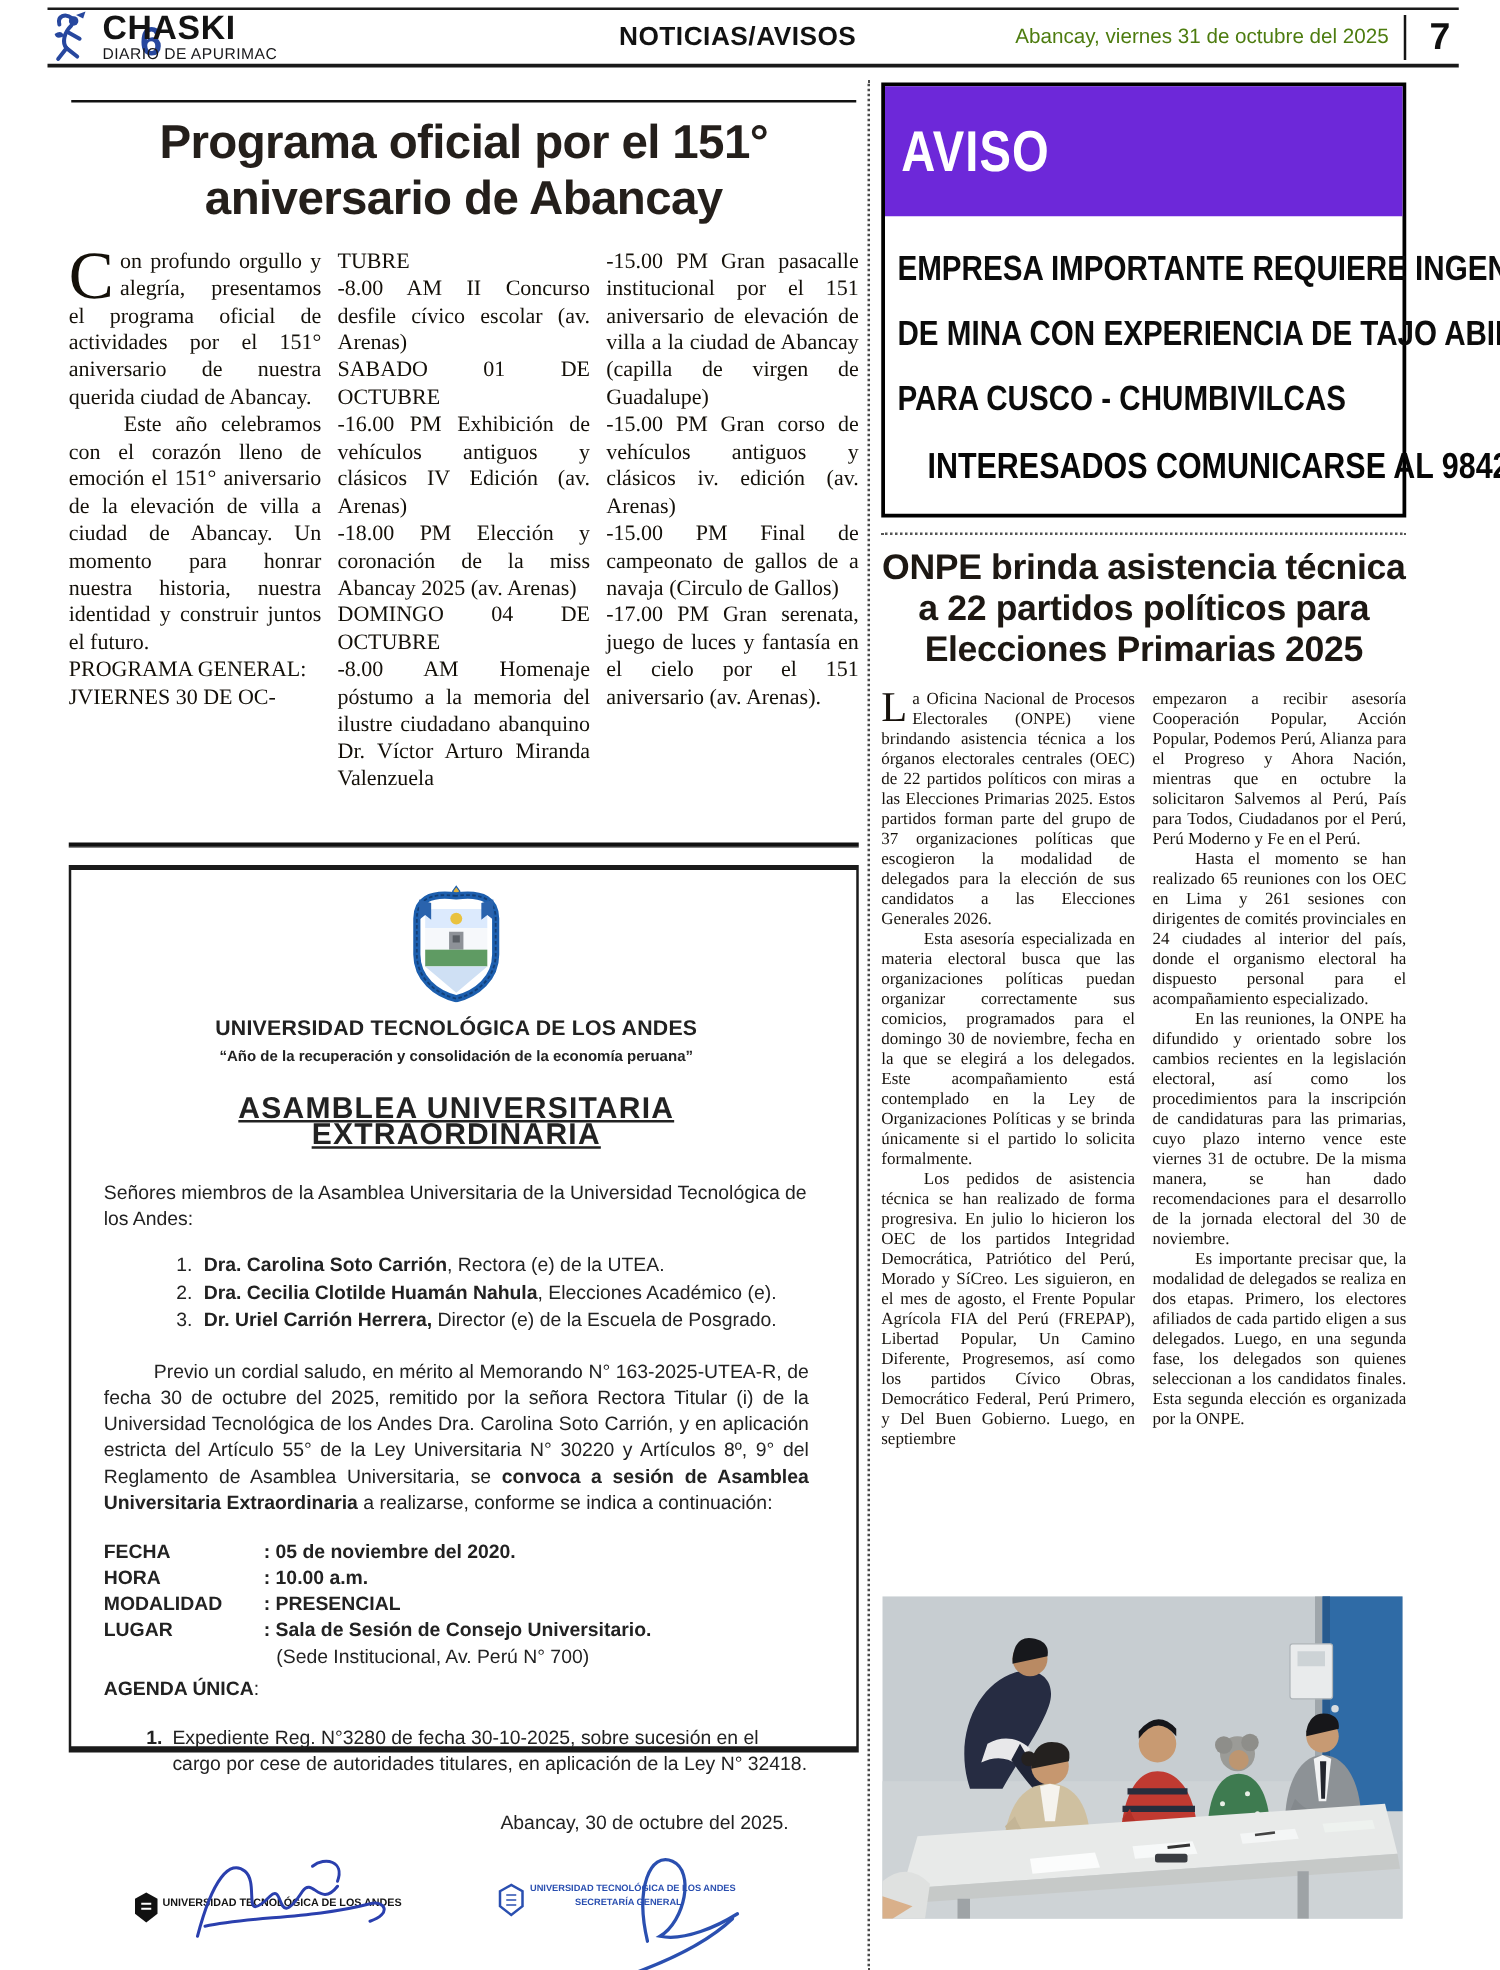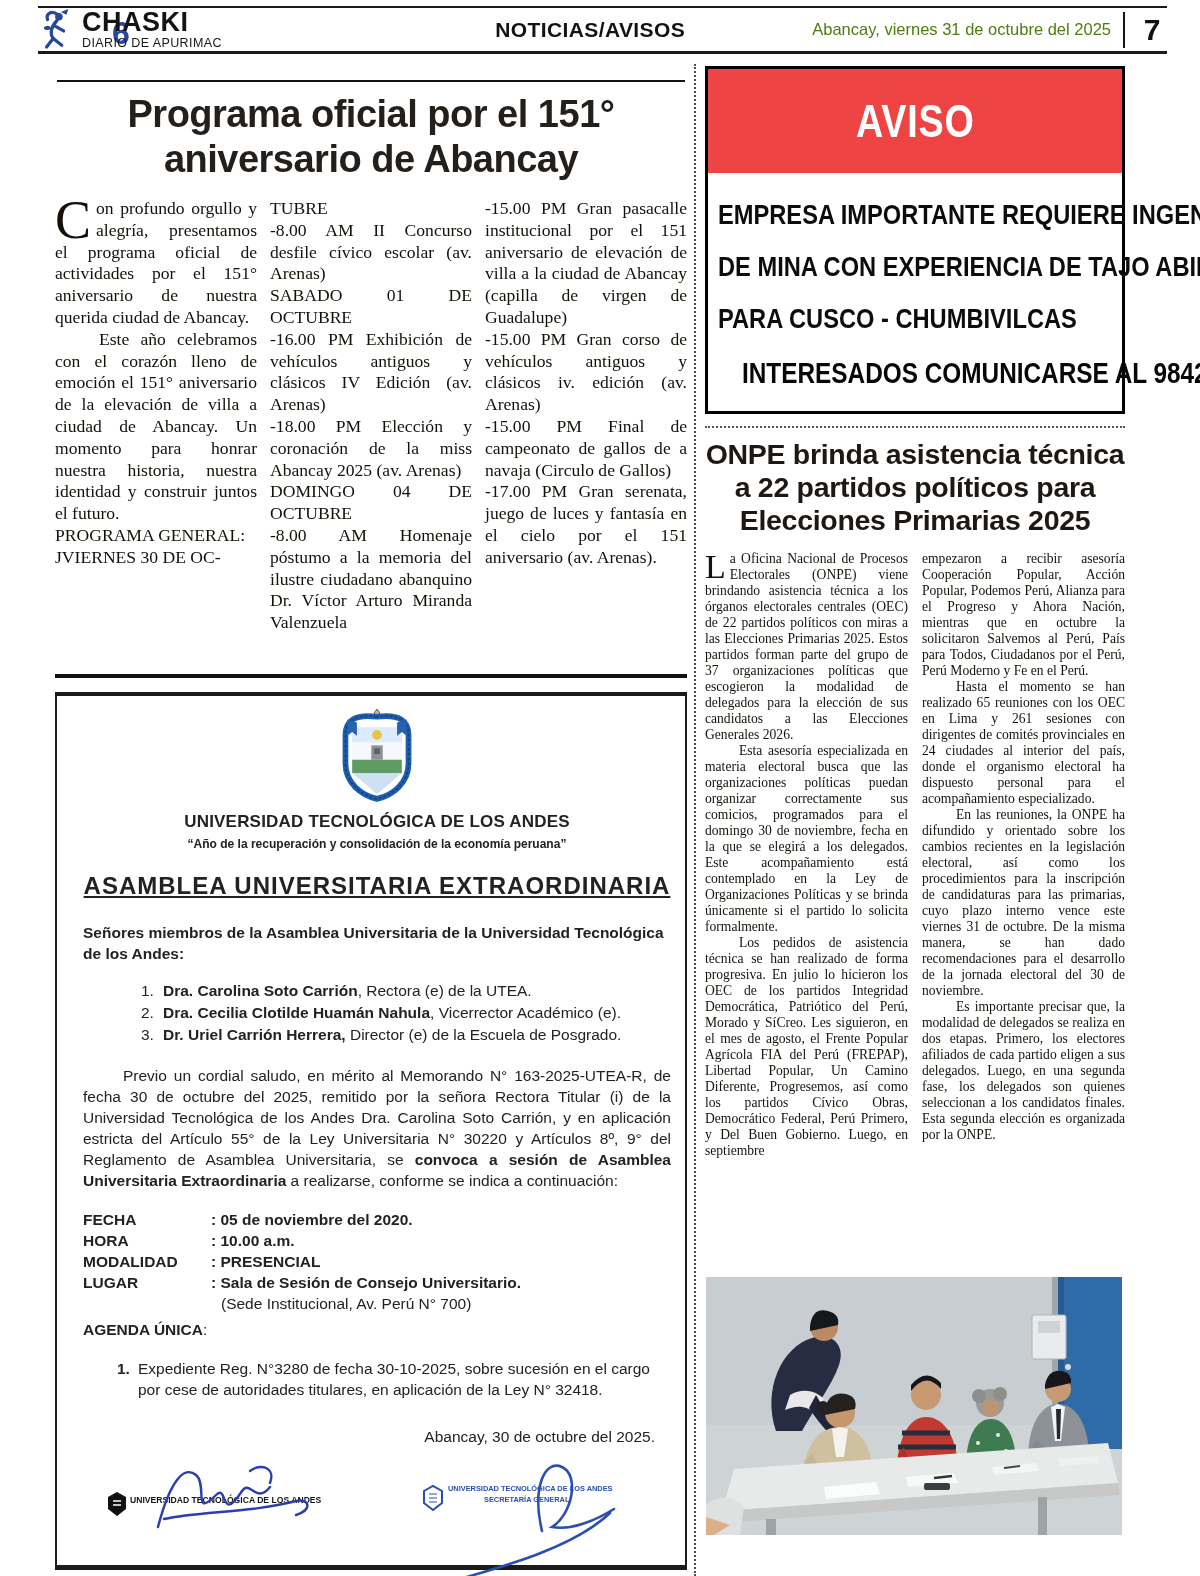--- a/index.html
+++ b/index.html
@@ -50,51 +50,51 @@
   .prog-col p { margin:0; }
   .indent { text-indent:44px; }
   .dropcap {
     float:left; font-size:54px; line-height:41px; padding:2px 5px 0 0;
     font-weight:500; color:#141009;
   }
   .prog-rule-bottom { margin-top:24px; border-top:3px solid #111; border-bottom:1px solid #111; height:4px; }
 
   
   .convocatoria {
-    margin-top:14px; height:878px; border:2px solid #1b1b1b;
+    margin-top:14px; height:710px; border:2px solid #1b1b1b;
     border-top-width:4px; border-bottom-width:5px;
-    padding:10px 14px 0 26px; font-size:15.5px; line-height:21px; color:#222;
+    padding:10px 38px 0 26px; font-size:15.5px; line-height:21px; color:#222;
   }
   .crest-wrap { text-align:center; }
   .doc-org { text-align:center; font-weight:700; font-size:17px; margin-top:4px; letter-spacing:0.2px; }
   .doc-motto { text-align:center; font-weight:700; font-size:12px; margin-top:2px; }
   .doc-h1 { text-align:center; font-weight:800; font-size:24px; text-decoration:underline; letter-spacing:1px; margin-top:20px; }
   .doc-h2 { text-align:center; font-weight:800; font-size:18px; text-decoration:underline; letter-spacing:0.5px; margin-top:24px; }
-  .doc-salutation { margin-top:26px;font-weight:bold; }
+  .doc-salutation { margin-top:26px; }
   .doc-members { margin-top:16px; padding-left:58px; }
   .member { margin:1px 0; }
   .m-num { display:inline-block; width:22px; }
   .doc-body { margin-top:20px; text-align:justify; text-indent:40px; }
   .doc-details { margin-top:18px; }
   .d-row { display:flex; }
   .d-label { width:128px; font-weight:700; }
   .d-value { font-weight:700; }
   .venue-note { padding-left:138px; }
   .doc-agenda { margin-top:5px; }
   .doc-agenda b { font-weight:800; }
   .doc-agenda-item { margin-top:18px; display:flex; gap:8px; padding-left:34px; }
   .doc-agenda-item .num { font-weight:700; }
   .doc-date { margin-top:26px; text-align:right; padding-right:16px; }
   .sig-row { display:flex; justify-content:space-between; padding:14px 6px 0 6px; }
   .sig-block { width:262px; text-align:center; position:relative; }
   .sig-svg { overflow:visible; display:block; margin:0 auto; }
 
   
   .aviso { border:3px solid #000; width:100%; }
-  .aviso-header { background:#ef4444; height:104px; display:flex; align-items:center; justify-content:center; }
+  .aviso-header { background:#6d28d9; height:104px; display:flex; align-items:center; }
   .aviso-header span {
     color:#fff; font-size:46px; font-weight:700; letter-spacing:1px;
     display:inline-block; transform:scaleX(0.82);
   }
   .aviso-body { padding:16px 8px 10px 10px; }
   .aviso-line { font-size:28px; font-weight:700; color:#0c0c0c; line-height:52px; white-space:nowrap; }
   .aviso-line span { display:inline-block; transform:scaleX(0.845); transform-origin:0 50%; }
   .aviso-contact { font-size:29px; font-weight:800; color:#070707; line-height:56px; padding-left:24px; white-space:nowrap; }
   .aviso-contact span { display:inline-block; transform:scaleX(0.84); transform-origin:0 50%; }
 
@@ -197,21 +197,21 @@
         </svg>
       </div>
       <div class="doc-org">UNIVERSIDAD TECNOLÓGICA DE LOS ANDES</div>
       <div class="doc-motto">“Año de la recuperación y consolidación de la economía peruana”</div>
       <div class="doc-h1">ASAMBLEA UNIVERSITARIA EXTRAORDINARIA</div>
 
       <div class="doc-salutation">Señores miembros de la Asamblea Universitaria de la Universidad Tecnológica de los Andes:</div>
 
       <div class="doc-members">
         <div class="member"><span class="m-num">1.</span><b>Dra. Carolina Soto Carrión</b><span>, Rectora (e)  de la UTEA.</span></div>
-        <div class="member"><span class="m-num">2.</span><b>Dra. Cecilia Clotilde Huamán Nahula</b><span>, Vicerrector Académico (e).</span></div>
+        <div class="member"><span class="m-num">2.</span><b>Dra. Cecilia Clotilde Huamán Nahula</b><span>, Elecciones Académico (e).</span></div>
         <div class="member"><span class="m-num">3.</span><b>Dr. Uriel Carrión Herrera,</b><span> Director (e) de la Escuela de Posgrado.</span></div>
       </div>
 
       <div class="doc-body">
         <span>Previo un cordial saludo, en mérito al Memorando N° 163-2025-UTEA-R, de fecha 30 de octubre del 2025, remitido por la señora Rectora Titular (i) de la Universidad Tecnológica de los Andes Dra. Carolina Soto Carrión, y en aplicación estricta del Artículo 55° de la Ley Universitaria N° 30220 y Artículos 8º, 9° del Reglamento de Asamblea Universitaria, se </span><b>convoca a sesión de Asamblea Universitaria Extraordinaria</b><span> a realizarse, conforme se indica a continuación:</span>
       </div>
 
       <div class="doc-details">
         <div class="d-row">
             <span class="d-label">FECHA</span>

